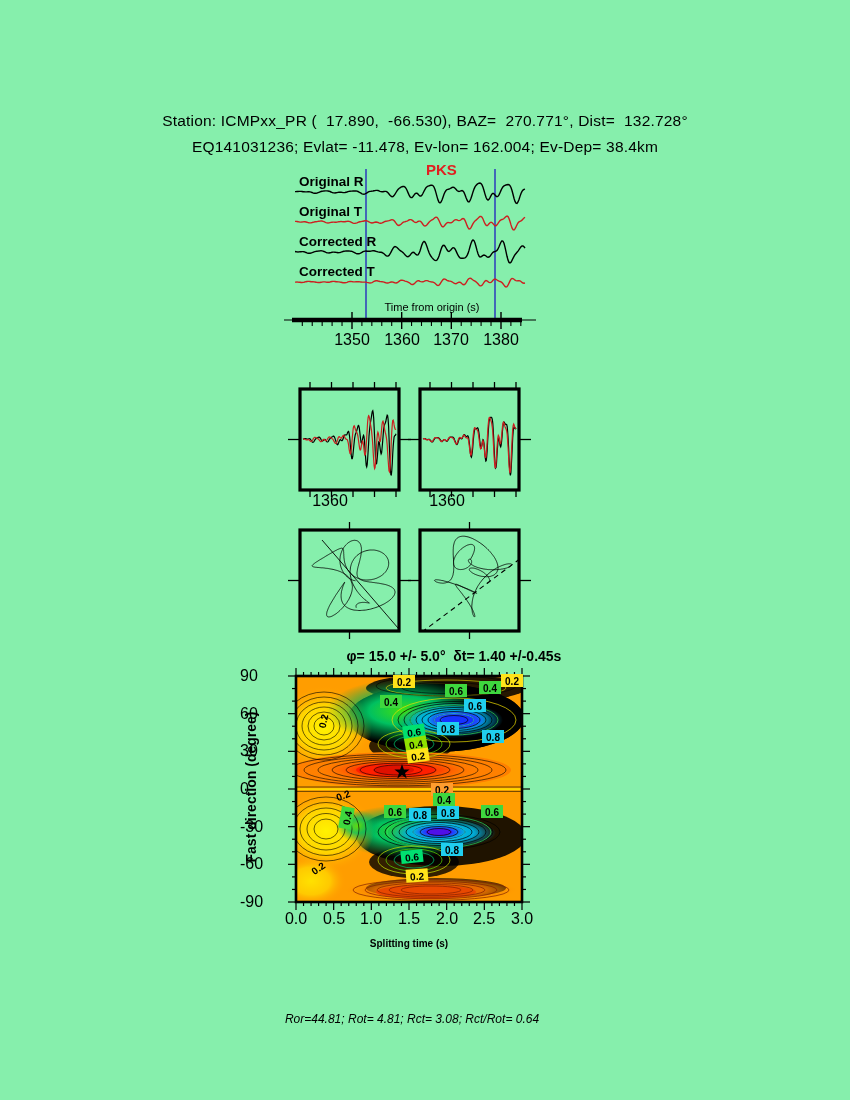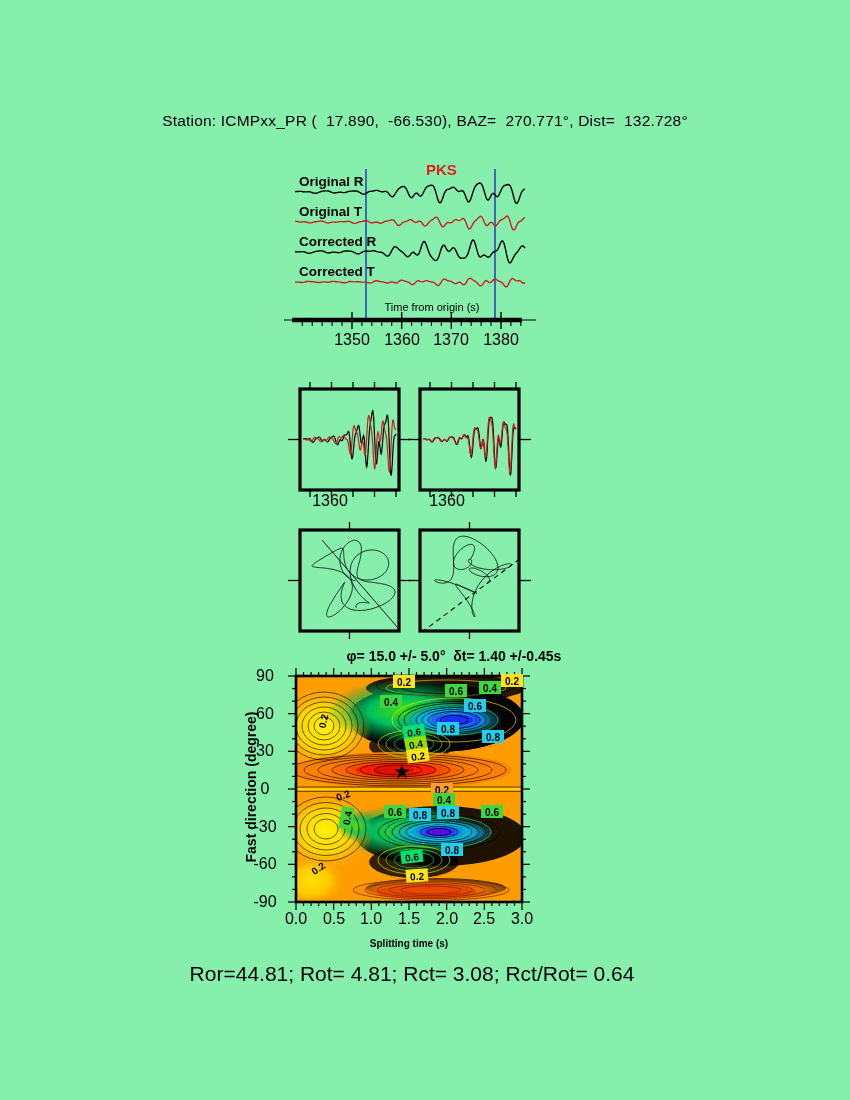--- a/index.html
+++ b/index.html
@@ -7,31 +7,32 @@
         font-family:"Liberation Sans",sans-serif;color:#000;}
   .abs{position:absolute;}
   .ctr{text-align:center;}
   .pre{white-space:pre;}
   .hdr{font-size:15.5px;letter-spacing:.2px;}
   .tracelab{font-weight:bold;font-size:13.5px;}
   .ticklab{font-size:16px;}
   .axtitle{font-size:11px;}
   .bold{font-weight:bold;}
   .pks{color:#e02020;font-weight:bold;font-size:15px;}
-  .ytick{font-size:16px;text-align:center;}
+  .ytick{font-size:16px;text-align:left;}
   .rot90{transform:rotate(-90deg);transform-origin:center center;}
   svg{position:absolute;overflow:visible;}
   svg text.clbl{font-family:"Liberation Sans",sans-serif;font-size:10px;font-weight:bold;fill:#000;text-anchor:middle;}
 </style>
 </head>
 <body>
 
 <div class="page">
 
   <div class="abs hdr pre ctr" style="left:0;top:112;width:850px;top:112px;">Station: ICMPxx_PR (  17.890,  -66.530), BAZ=  270.771°, Dist=  132.728°</div>
+  <div class="abs hdr pre ctr" style="left:0;top:138px;width:850px;">EQ141031236; Evlat= -11.478, Ev-lon= 162.004; Ev-Dep= 38.4km</div>
 
   <div class="abs pks" style="left:426px;top:161px;">PKS</div>
 
   <svg id="wsvg" style="left:288px;top:163px;" width="246" height="170" viewBox="0 0 246 170">
     <line x1="78" y1="6" x2="78" y2="157" stroke="#3344bb" stroke-width="1.6"></line>
     <line x1="207" y1="6" x2="207" y2="157" stroke="#3344bb" stroke-width="1.6"></line>
     <g id="traces">
         <polyline points="7.0,28.6 8.0,28.6 9.0,28.5 10.0,28.5 11.0,28.4 12.0,28.4 13.0,28.4 14.0,28.5 15.0,28.7 16.0,28.8 17.0,28.9 18.0,28.9 19.0,28.9 20.0,28.8 21.0,28.8 22.0,28.9 23.0,29.1 24.0,29.5 25.0,29.9 26.0,30.2 27.0,30.3 28.0,30.3 29.0,30.1 30.0,29.7 31.0,29.3 32.0,28.9 33.0,28.5 34.0,28.3 35.0,28.1 36.0,28.0 37.0,27.9 38.0,27.9 39.0,27.9 40.0,28.0 41.0,28.2 42.0,28.5 43.0,29.0 44.0,29.4 45.0,29.7 46.0,29.9 47.0,30.0 48.0,29.8 49.0,29.6 50.0,29.4 51.0,29.2 52.0,29.2 53.0,29.3 54.0,29.4 55.0,29.6 56.0,29.6 57.0,29.5 58.0,29.3 59.0,29.0 60.0,28.7 61.0,28.4 62.0,28.2 63.0,28.1 64.0,28.1 65.0,28.0 66.0,28.0 67.0,27.9 68.0,28.0 69.0,28.1 70.0,28.5 71.0,29.0 72.0,29.6 73.0,30.2 74.0,30.8 75.0,31.1 76.0,31.2 77.0,30.9 78.0,30.4 79.0,29.8 80.0,29.2 81.0,28.7 82.0,28.4 83.0,28.3 84.0,28.1 85.0,28.0 86.0,27.8 87.0,27.6 88.0,27.4 89.0,27.4 90.0,27.5 91.0,27.9 92.0,28.3 93.0,28.6 94.0,28.8 95.0,28.7 96.0,28.5 97.0,28.4 98.0,28.4 99.0,28.9 100.0,29.8 101.0,31.0 102.0,32.3 103.0,33.2 104.0,33.7 105.0,33.5 106.0,32.6 107.0,31.2 108.0,29.5 109.0,27.9 110.0,26.5 111.0,25.5 112.0,24.8 113.0,24.2 114.0,23.7 115.0,23.5 116.0,23.5 117.0,24.1 118.0,25.3 119.0,27.3 120.0,29.6 121.0,31.9 122.0,33.7 123.0,34.6 124.0,34.5 125.0,33.5 126.0,32.1 127.0,30.8 128.0,30.2 129.0,30.3 130.0,31.1 131.0,32.2 132.0,33.0 133.0,33.0 134.0,32.1 135.0,30.3 136.0,28.2 137.0,26.3 138.0,24.7 139.0,23.7 140.0,23.1 141.0,22.8 142.0,22.5 143.0,22.2 144.0,22.1 145.0,22.7 146.0,24.1 147.0,26.6 148.0,29.9 149.0,33.6 150.0,36.9 151.0,39.2 152.0,39.9 153.0,39.1 154.0,37.0 155.0,34.2 156.0,31.3 157.0,29.0 158.0,27.5 159.0,26.6 160.0,26.3 161.0,26.0 162.0,25.6 163.0,25.0 164.0,24.5 165.0,24.2 166.0,24.5 167.0,25.2 168.0,26.3 169.0,27.5 170.0,28.2 171.0,28.5 172.0,28.2 173.0,27.8 174.0,27.5 175.0,28.0 176.0,29.4 177.0,31.7 178.0,34.4 179.0,36.9 180.0,38.6 181.0,38.9 182.0,37.7 183.0,35.3 184.0,32.2 185.0,28.9 186.0,26.1 187.0,23.9 188.0,22.4 189.0,21.4 190.0,20.7 191.0,20.2 192.0,20.0 193.0,20.5 194.0,21.9 195.0,24.3 196.0,27.5 197.0,31.1 198.0,34.3 199.0,36.4 200.0,37.1 201.0,36.3 202.0,34.6 203.0,32.6 204.0,31.0 205.0,30.4 206.0,30.9 207.0,32.0 208.0,33.1 209.0,33.7 210.0,33.3 211.0,31.9 212.0,29.7 213.0,27.4 214.0,25.3 215.0,23.8 216.0,22.9 217.0,22.4 218.0,22.0 219.0,21.7 220.0,21.5 221.0,21.7 222.0,22.6 223.0,24.5 224.0,27.5 225.0,31.3 226.0,35.2 227.0,38.4 228.0,40.2 229.0,40.4 230.0,39.0 231.0,36.4 232.0,33.4 233.0,30.5 234.0,28.4 235.0,27.1 236.0,26.4 237.0,26.1 " fill="none" stroke="#000" stroke-width="1.4"></polyline>
         <polyline points="7.0,58.4 8.0,58.4 9.0,58.5 10.0,58.7 11.0,58.9 12.0,59.1 13.0,59.1 14.0,59.0 15.0,58.9 16.0,58.8 17.0,58.8 18.0,59.0 19.0,59.2 20.0,59.6 21.0,59.8 22.0,59.9 23.0,59.8 24.0,59.6 25.0,59.3 26.0,59.1 27.0,58.8 28.0,58.7 29.0,58.6 30.0,58.4 31.0,58.2 32.0,58.1 33.0,58.0 34.0,58.0 35.0,58.3 36.0,58.7 37.0,59.2 38.0,59.6 39.0,59.9 40.0,60.0 41.0,59.9 42.0,59.6 43.0,59.4 44.0,59.2 45.0,59.1 46.0,59.1 47.0,59.2 48.0,59.2 49.0,59.1 50.0,58.9 51.0,58.7 52.0,58.6 53.0,58.5 54.0,58.6 55.0,58.7 56.0,58.7 57.0,58.7 58.0,58.5 59.0,58.4 60.0,58.3 61.0,58.4 62.0,58.7 63.0,59.2 64.0,59.7 65.0,60.2 66.0,60.4 67.0,60.4 68.0,60.1 69.0,59.8 70.0,59.3 71.0,59.0 72.0,58.8 73.0,58.6 74.0,58.4 75.0,58.2 76.0,58.0 77.0,57.8 78.0,57.7 79.0,57.9 80.0,58.3 81.0,58.9 82.0,59.4 83.0,59.8 84.0,60.0 85.0,59.8 86.0,59.5 87.0,59.2 88.0,59.0 89.0,59.2 90.0,59.5 91.0,59.9 92.0,60.2 93.0,60.2 94.0,59.9 95.0,59.5 96.0,58.9 97.0,58.5 98.0,58.2 99.0,58.1 100.0,57.9 101.0,57.7 102.0,57.3 103.0,56.9 104.0,56.6 105.0,56.8 106.0,57.6 107.0,58.8 108.0,60.2 109.0,61.5 110.0,62.3 111.0,62.5 112.0,62.0 113.0,61.2 114.0,60.2 115.0,59.4 116.0,58.9 117.0,58.7 118.0,58.4 119.0,58.1 120.0,57.6 121.0,57.0 122.0,56.6 123.0,56.6 124.0,57.1 125.0,57.9 126.0,58.8 127.0,59.4 128.0,59.5 129.0,59.1 130.0,58.5 131.0,58.1 132.0,58.1 133.0,58.8 134.0,60.0 135.0,61.5 136.0,62.6 137.0,63.1 138.0,62.7 139.0,61.8 140.0,60.5 141.0,59.2 142.0,58.3 143.0,57.5 144.0,56.9 145.0,56.3 146.0,55.5 147.0,54.7 148.0,54.2 149.0,54.4 150.0,55.6 151.0,57.5 152.0,59.8 153.0,62.0 154.0,63.5 155.0,63.9 156.0,63.3 157.0,62.0 158.0,60.7 159.0,59.8 160.0,59.5 161.0,59.6 162.0,59.9 163.0,59.8 164.0,59.4 165.0,58.5 166.0,57.5 167.0,56.8 168.0,56.6 169.0,56.9 170.0,57.4 171.0,57.6 172.0,57.4 173.0,56.8 174.0,55.9 175.0,55.5 176.0,55.9 177.0,57.4 178.0,59.8 179.0,62.4 180.0,64.7 181.0,65.9 182.0,65.8 183.0,64.6 184.0,62.7 185.0,60.7 186.0,59.1 187.0,57.9 188.0,57.1 189.0,56.2 190.0,55.3 191.0,54.3 192.0,53.5 193.0,53.4 194.0,54.2 195.0,56.0 196.0,58.4 197.0,60.7 198.0,62.2 199.0,62.7 200.0,62.0 201.0,60.8 202.0,59.7 203.0,59.2 204.0,59.5 205.0,60.6 206.0,61.8 207.0,62.7 208.0,62.7 209.0,61.8 210.0,60.4 211.0,58.8 212.0,57.6 213.0,56.9 214.0,56.5 215.0,56.1 216.0,55.5 217.0,54.5 218.0,53.5 219.0,53.0 220.0,53.6 221.0,55.5 222.0,58.5 223.0,61.9 224.0,64.9 225.0,66.7 226.0,67.0 227.0,65.9 228.0,63.9 229.0,61.7 230.0,60.0 231.0,58.9 232.0,58.3 233.0,57.8 234.0,57.1 235.0,56.1 236.0,55.0 237.0,54.3 " fill="none" stroke="#cc2020" stroke-width="1.4"></polyline>
         <polyline points="7.0,88.5 8.0,88.7 9.0,88.9 10.0,89.0 11.0,88.9 12.0,88.8 13.0,88.7 14.0,88.6 15.0,88.6 16.0,88.8 17.0,89.1 18.0,89.5 19.0,89.9 20.0,90.2 21.0,90.3 22.0,90.3 23.0,90.0 24.0,89.7 25.0,89.3 26.0,88.9 27.0,88.6 28.0,88.4 29.0,88.2 30.0,88.1 31.0,88.0 32.0,87.9 33.0,87.8 34.0,87.9 35.0,88.1 36.0,88.5 37.0,88.9 38.0,89.4 39.0,89.7 40.0,89.9 41.0,90.0 42.0,89.8 43.0,89.6 44.0,89.3 45.0,89.1 46.0,89.1 47.0,89.2 48.0,89.4 49.0,89.5 50.0,89.7 51.0,89.6 52.0,89.5 53.0,89.2 54.0,88.8 55.0,88.5 56.0,88.2 57.0,88.1 58.0,88.0 59.0,88.0 60.0,88.0 61.0,88.0 62.0,88.1 63.0,88.2 64.0,88.4 65.0,88.8 66.0,89.3 67.0,89.8 68.0,90.3 69.0,90.7 70.0,90.8 71.0,90.7 72.0,90.4 73.0,89.9 74.0,89.3 75.0,88.7 76.0,88.3 77.0,88.1 78.0,88.0 79.0,88.2 80.0,88.3 81.0,88.3 82.0,88.3 83.0,88.1 84.0,87.9 85.0,87.7 86.0,87.8 87.0,88.0 88.0,88.3 89.0,88.6 90.0,88.9 91.0,89.1 92.0,89.2 93.0,89.3 94.0,89.5 95.0,90.0 96.0,90.8 97.0,91.7 98.0,92.6 99.0,93.1 100.0,93.1 101.0,92.4 102.0,91.0 103.0,89.1 104.0,87.2 105.0,85.4 106.0,84.1 107.0,83.6 108.0,83.8 109.0,84.5 110.0,85.5 111.0,86.5 112.0,87.4 113.0,88.1 114.0,88.8 115.0,89.6 116.0,90.6 117.0,91.8 118.0,92.8 119.0,93.6 120.0,93.7 121.0,93.2 122.0,92.2 123.0,90.9 124.0,89.8 125.0,89.3 126.0,89.5 127.0,90.4 128.0,91.4 129.0,92.1 130.0,91.9 131.0,90.5 132.0,88.0 133.0,84.7 134.0,81.6 135.0,79.3 136.0,78.4 137.0,79.1 138.0,81.0 139.0,83.8 140.0,86.8 141.0,89.5 142.0,91.7 143.0,93.3 144.0,94.6 145.0,95.7 146.0,96.7 147.0,97.4 148.0,97.6 149.0,97.0 150.0,95.4 151.0,92.9 152.0,89.7 153.0,86.5 154.0,83.9 155.0,82.5 156.0,82.3 157.0,83.3 158.0,85.0 159.0,86.8 160.0,88.1 161.0,88.4 162.0,87.8 163.0,86.7 164.0,85.5 165.0,84.7 166.0,84.9 167.0,86.0 168.0,87.9 169.0,90.1 170.0,92.2 171.0,93.8 172.0,94.8 173.0,95.2 174.0,95.3 175.0,95.2 176.0,95.1 177.0,94.8 178.0,94.1 179.0,92.7 180.0,90.4 181.0,87.4 182.0,83.8 183.0,80.4 184.0,77.9 185.0,76.9 186.0,77.6 187.0,80.0 188.0,83.5 189.0,87.4 190.0,90.7 191.0,93.0 192.0,94.0 193.0,93.9 194.0,93.1 195.0,92.4 196.0,92.0 197.0,92.3 198.0,93.0 199.0,93.8 200.0,94.2 201.0,94.0 202.0,93.2 203.0,91.8 204.0,90.4 205.0,89.3 206.0,88.7 207.0,88.5 208.0,88.2 209.0,87.4 210.0,86.0 211.0,83.8 212.0,81.3 213.0,79.0 214.0,77.8 215.0,78.2 216.0,80.3 217.0,84.1 218.0,88.7 219.0,93.3 220.0,97.1 221.0,99.4 222.0,100.0 223.0,99.2 224.0,97.4 225.0,95.3 226.0,93.4 227.0,91.7 228.0,90.5 229.0,89.3 230.0,88.1 231.0,86.7 232.0,85.1 233.0,83.8 234.0,83.0 235.0,83.0 236.0,83.8 237.0,85.2 " fill="none" stroke="#000" stroke-width="1.4"></polyline>
@@ -501,15 +502,15 @@
 
   <div class="abs ticklab ctr" style="left:266px;top:910px;width:60px;">0.0</div>
   <div class="abs ticklab ctr" style="left:304px;top:910px;width:60px;">0.5</div>
   <div class="abs ticklab ctr" style="left:341px;top:910px;width:60px;">1.0</div>
   <div class="abs ticklab ctr" style="left:379px;top:910px;width:60px;">1.5</div>
   <div class="abs ticklab ctr" style="left:417px;top:910px;width:60px;">2.0</div>
   <div class="abs ticklab ctr" style="left:454px;top:910px;width:60px;">2.5</div>
   <div class="abs ticklab ctr" style="left:492px;top:910px;width:60px;">3.0</div>
   <div class="abs bold ctr" style="left:309px;top:938px;width:200px;font-size:10px;">Splitting time (s)</div>
 
-  <div class="abs pre ctr" style="left:0;top:962px;width:824px;font-size:21px;">Ror=44.81; Rot= 4.81; Rct= 3.08; Rct/Rot= 0.64</div>
+  <div class="abs pre ctr" style="left:0;top:1012px;width:824px;font-size:12px;font-style:italic;">Ror=44.81; Rot= 4.81; Rct= 3.08; Rct/Rot= 0.64</div>
 
 </div>
 
 </body></html>

